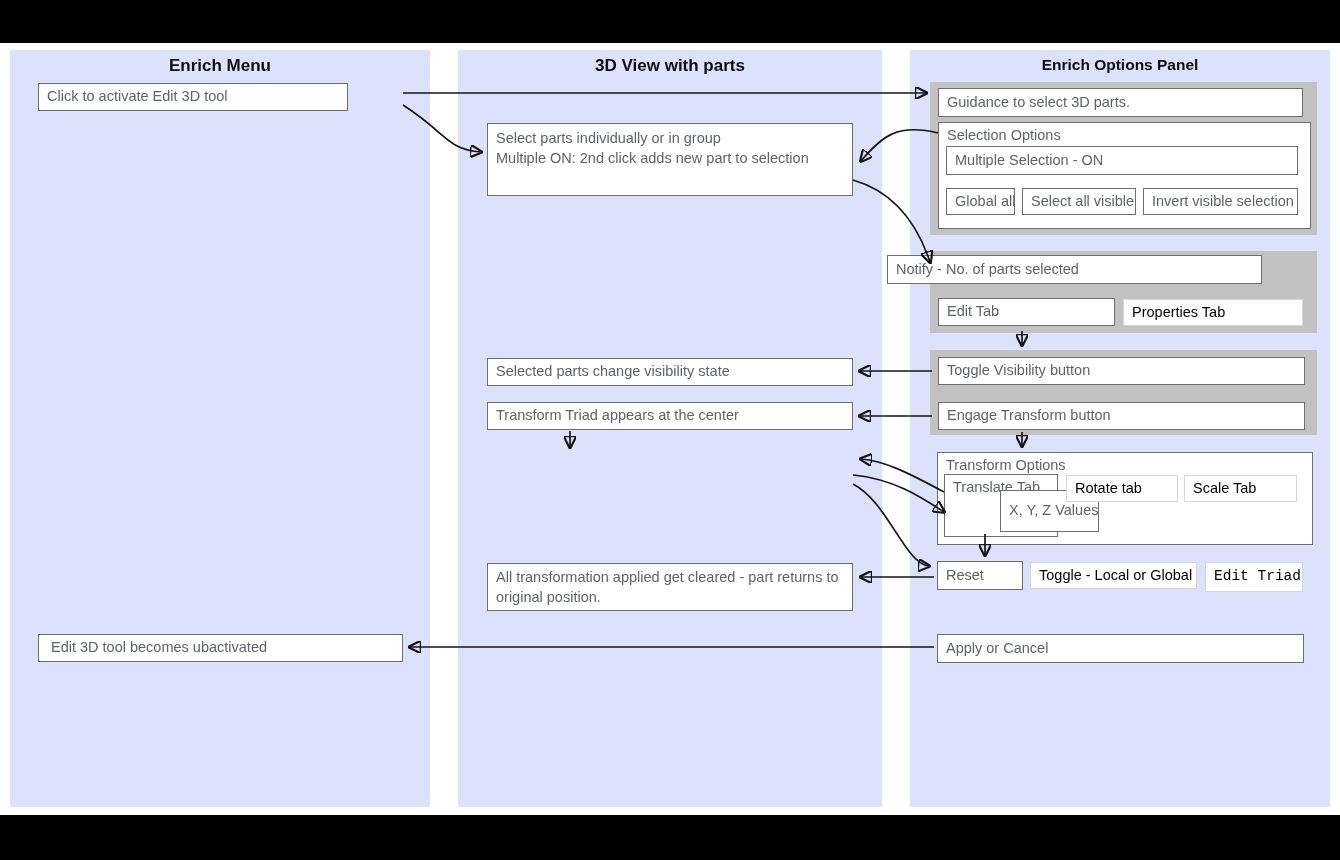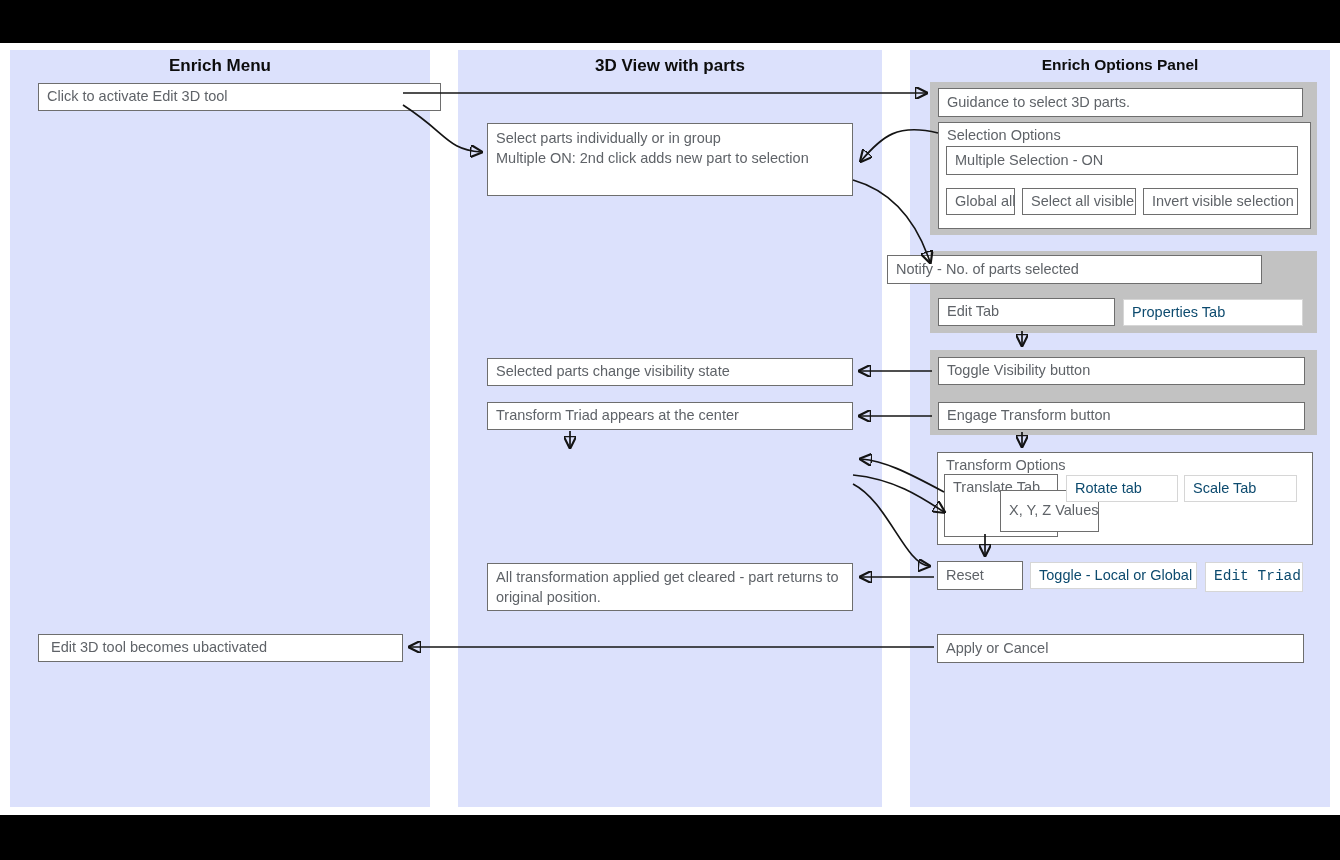--- a/index.html
+++ b/index.html
@@ -19,21 +19,21 @@
     font-weight:bold;color:#0d0d0d;font-size:17px;
   }
   #lane-3 .lane-title{font-size:15.5px;}
   .box{
     position:absolute;background:#ffffff;border:1.5px solid #6e6e6e;
     color:#5f6368;font-size:14.5px;line-height:1.35;
     display:flex;align-items:center;padding:0 8px;box-sizing:border-box;
     white-space:nowrap;overflow:visible;
   }
   .box.multiline{white-space:normal;align-items:flex-start;padding-top:3px;display:block;}
-  .box.disabled{border-color:#d6d6d6;color:#0c4a6e;}
+  .box.disabled{border-color:#d6d6d6;color:#000000;}
   .gray-group{position:absolute;background:#c2c2c2;}
   .frame{
     position:absolute;background:#ffffff;border:1.5px solid #6e6e6e;
     box-sizing:border-box;color:#5f6368;font-size:14.5px;
   }
   .frame-label{position:absolute;left:8px;top:4px;white-space:nowrap;}
   svg.arrows{position:absolute;left:0;top:0;pointer-events:none;}
   svg.arrows path, svg.arrows line{stroke:#141414;stroke-width:1.7;fill:none;}
 </style>
 </head>
@@ -47,21 +47,21 @@
   <div id="lane-1" class="lane">
     <div class="lane-title">Enrich Menu</div>
   </div>
   <div id="lane-2" class="lane">
     <div class="lane-title">3D View with parts</div>
   </div>
   <div id="lane-3" class="lane">
     <div class="lane-title">Enrich Options Panel</div>
   </div>
 
-  <div class="box" style="left:38px;top:83px;width:403px;height:28px;">Click to activate Edit 3D tool</div>
+  <div class="box" style="left:38px;top:83px;width:310px;height:28px;">Click to activate Edit 3D tool</div>
   <div class="box" style="left:38px;top:634px;width:365px;height:28px;padding-left:12px;">Edit 3D tool becomes ubactivated</div>
 
   <div class="box multiline" style="left:487px;top:123px;width:366px;height:73px;padding-top:5px;">
     <div>Select parts individually or in group</div>
     <div>Multiple ON: 2nd click adds new part to selection</div>
   </div>
   <div class="box" style="left:487px;top:358px;width:366px;height:28px;">Selected parts change visibility state</div>
   <div class="box" style="left:487px;top:402px;width:366px;height:28px;">Transform Triad appears at the center</div>
   <div class="box multiline" style="left:487px;top:563px;width:366px;height:48px;padding-top:4px;">All transformation applied get cleared - part returns to original position.</div>
 

